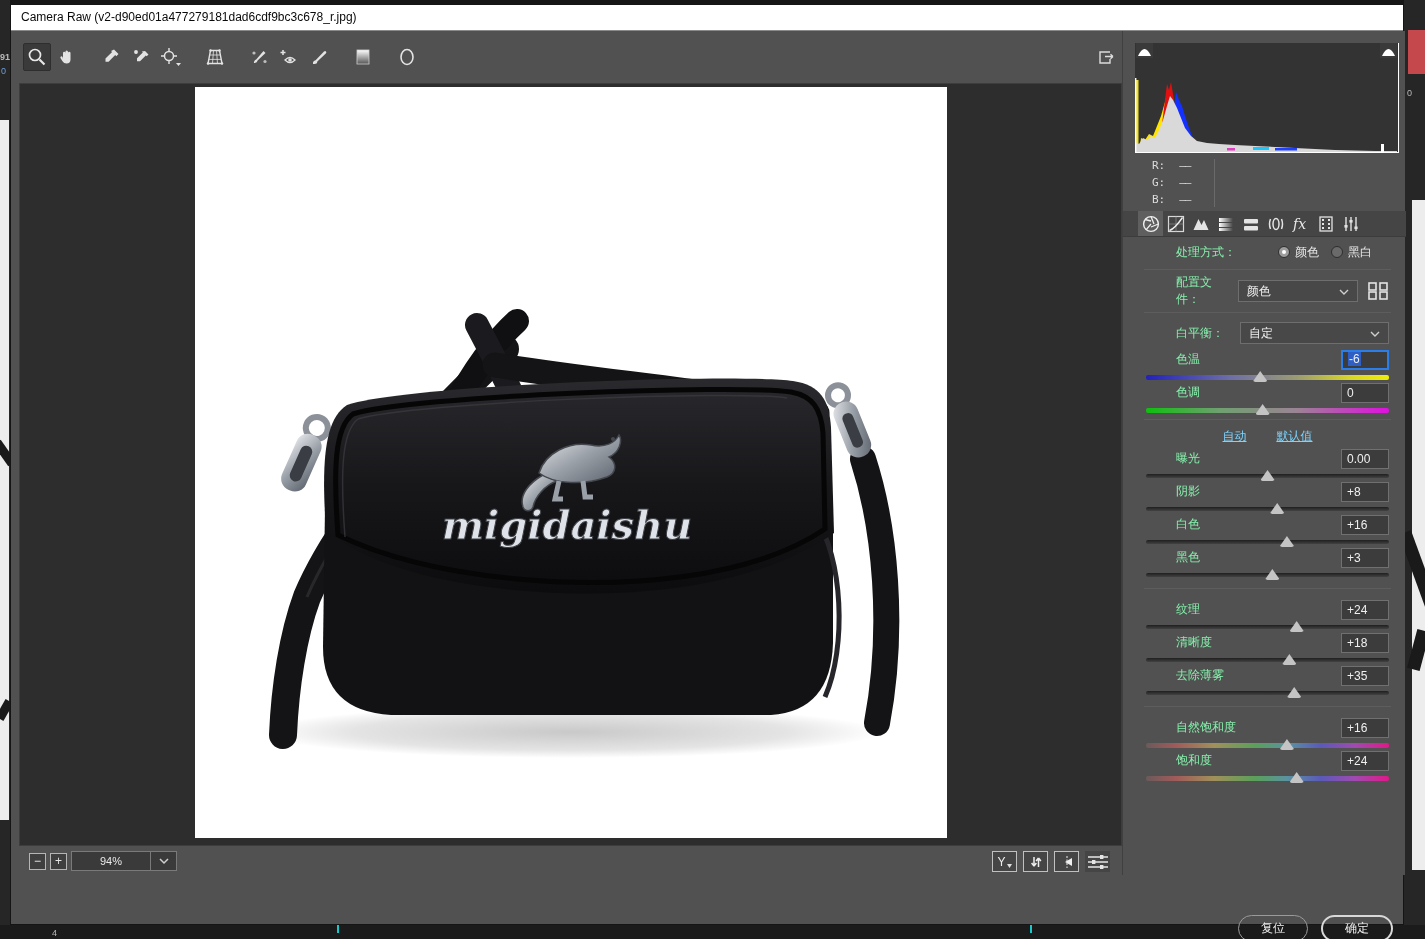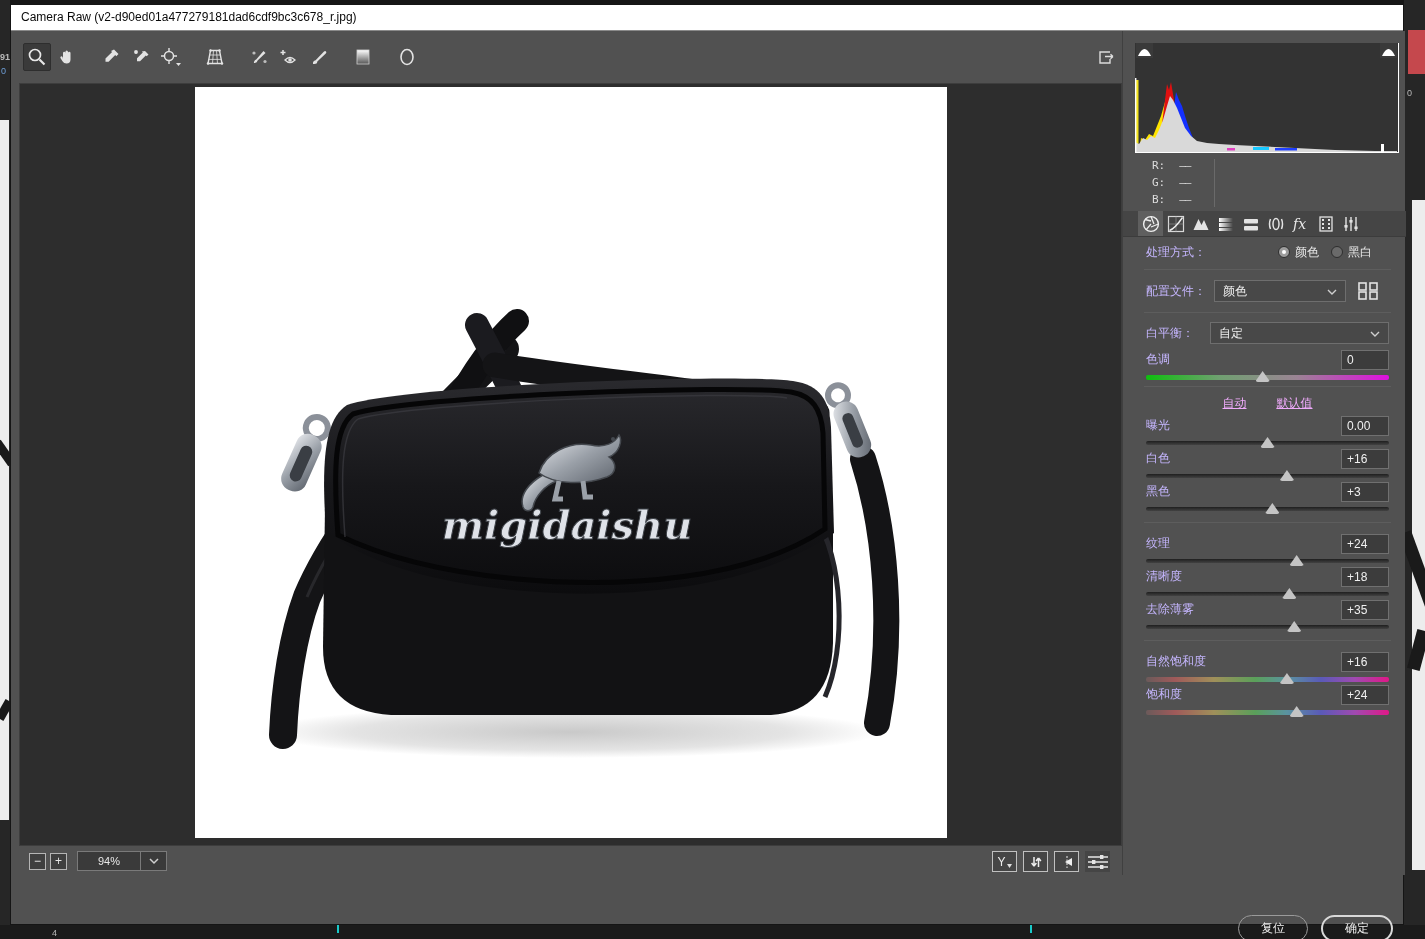--- a/index.html
+++ b/index.html
@@ -31,21 +31,21 @@
   .fullscreen-btn { position:absolute; left:1080px; top:12px; width:28px; height:28px; display:flex; align-items:center; justify-content:center; }
 
   
   .canvas { position:absolute; left:8px; top:52px; width:1103px; height:763px; background:#2d2d2d; border:1px solid #3d3d3d; overflow:hidden; }
   .photo { position:absolute; left:175px; top:3px; width:752px; height:751px; background:#ffffff; }
 
   
   .statusbar { position:absolute; left:8px; top:815px; width:1103px; height:30px; display:flex; align-items:center; }
   .zctl { width:17px; height:17px; border:1px solid #b5b5b5; background:#3f3f3f; color:#e8e8e8; font-size:12px; line-height:15px; text-align:center; margin-left:4px; }
   .zctl:first-child { margin-left:10px; }
-  .zoombox { margin-left:10px; width:64px; height:20px; background:#3a3a3a; border:1px solid #7a7a7a; color:#e8e8e8; font-size:11px; text-align:center; line-height:19px; }
+  .zoombox { margin-left:4px; width:80px; height:20px; background:#3a3a3a; border:1px solid #7a7a7a; color:#e8e8e8; font-size:11px; text-align:center; line-height:19px; }
   .zoomdrop { width:26px; height:20px; background:#3a3a3a; border:1px solid #7a7a7a; border-left:none; display:flex; align-items:center; justify-content:center; }
   .sb-icons { position:absolute; right:12px; top:5px; display:flex; align-items:center; }
   .sbtn { width:25px; height:21px; border:1px solid #c0c0c0; background:#454545; margin-left:6px; display:flex; align-items:center; justify-content:center; color:#eee; font-size:12px; }
   .sbtn.noborder { border:none; }
 
   
   .rightcol { position:absolute; left:1111px; top:0; width:283px; height:844px; background:#515151; border-left:1px solid #404040; }
   .hist { position:absolute; left:12px; top:12px; width:264px; height:110px; background:#333333; border-right:1px solid #fff; border-bottom:1px solid #fff; }
   .clipbox { position:absolute; width:17px; height:15px; top:0; background:#3a3a3a; }
   .clipbox svg { display:block; }
@@ -56,21 +56,21 @@
   .tabs { position:absolute; left:0; top:180px; width:283px; height:26px; background:#454545; display:flex; padding-left:15px; border-bottom:1px solid #3c3c3c; }
   .tab { width:25px; height:25px; display:flex; align-items:center; justify-content:center; }
   .tab.selected { background:#5f5f5f; }
 
   .panel { position:absolute; left:0; top:206px; width:283px; bottom:0; color:#e8e8e8; font-size:12px; }
   .panel-hdr { height:22px; text-align:center; font-size:13px; line-height:20px; position:relative; }
   .hamburger { position:absolute; right:8px; top:5px; width:14px; }
   .hamburger div { height:2px; background:#d5d5d5; margin-bottom:2px; }
   .pcontent { padding:2px 17px 0 23px; }
   .prow { display:flex; align-items:center; height:26px; }
-  .plabel { color:#c4b5fd; }
+  .plabel { color:#86efac;margin-left:30px; }
   .sep { height:1px; background:#444444; border-bottom:1px solid #5d5d5d; margin:4px -2px 4px -2px; }
   .radio-grp { margin-left:auto; display:flex; align-items:center; }
   .radio { width:12px; height:12px; border-radius:50%; border:1px solid #2e2e2e; background:#6a6a6a; margin-right:5px; position:relative; }
   .radio.sel { background:#9d9d9d; }
   .radio.sel::after { content:""; position:absolute; left:3px; top:3px; width:4px; height:4px; border-radius:50%; background:#fff; }
   .radio-lbl { margin-right:12px; }
   .radio-lbl:last-child { margin-right:17px; }
   .dropdown { height:22px; background:#484848; border:1px solid #6e6e6e; display:flex; align-items:center; padding:0 8px; color:#f0f0f0; }
   .dropdown .chev { margin-left:auto; }
   .grid-icon { margin-left:10px; width:24px; height:22px; display:flex; align-items:center; justify-content:center; }
@@ -80,21 +80,21 @@
   .numbox { margin-left:auto; width:48px; height:20px; background:#3c3c3c; border:1px solid #707070; color:#f0f0f0; font-size:12px; line-height:18px; padding-left:5px; }
   .numbox.focused { border:2px solid #2b7de9; line-height:15px; }
   .numbox.focused .selhl { background:#2f5fc4; padding:0 1px; }
   .strack { position:relative; height:11px; margin-top:1px; }
   .track-line { position:absolute; left:0; right:0; top:4px; height:4px; background:linear-gradient(#1f1f1f,#424242); border-radius:2px; }
   .track-line.temp { height:5px; background:linear-gradient(90deg,#2222bb,#6e6ea8 35%,#9b9b72 62%,#d9d925 85%,#eded09); }
   .track-line.tint { height:5px; background:linear-gradient(90deg,#0ebf0e,#6fa070 30%,#9b8494 62%,#df10df); }
   .track-line.rainbow { height:5px; background:linear-gradient(90deg,#6b5a5a,#a05a5a 12%,#a0905a 28%,#5aa05a 45%,#5a93a0 58%,#5a5ab8 72%,#a04ab0 86%,#e01888); }
   .sthumb { position:absolute; top:0; width:14px; height:11px; background:#c4c4c4; clip-path:polygon(50% 0,100% 90%,86% 100%,14% 100%,0 90%); transform:translateX(-50%); }
   .autorow { display:flex; justify-content:center; gap:30px; height:24px; align-items:center; }
-  .linktxt { color:#f0abfc; text-decoration:underline; }
+  .linktxt { color:#7dd3fc; text-decoration:underline; }
 
   
   .footer { position:absolute; left:0; top:870px; width:1394px; height:51px; }
   .pill { position:absolute; top:14px; height:27px; border-radius:14px; color:#f0f0f0; font-size:12px; text-align:center; line-height:25px; background:transparent; }
   .pill.reset { right:97px; width:70px; border:1px solid #9a9a9a; }
   .pill.ok { right:12px; width:72px; border:2px solid #d8d8d8; line-height:23px; }
 
   svg { overflow:visible; }
 </style>
 </head>
@@ -466,20 +466,30 @@
             <div class="prow" style="height:32px">
               <span class="plabel">白平衡：</span>
               <div class="dropdown" style="margin-left:16px;flex:1">
                 <span>自定</span>
                 <span class="chev"><svg width="10" height="6">
                       <path d="M1,1 L5,5 L9,1" stroke="#cfcfcf" stroke-width="1.4" fill="none"></path>
                     </svg></span>
               </div>
             </div>
 
+            <div class="srow">
+              <div class="sline">
+                <span class="plabel">色温</span>
+                <span class="numbox focused"><span class="selhl">-6</span></span>
+              </div>
+              <div class="strack">
+                <div class="track-line temp"></div>
+                <div class="sthumb" style="left: 47%;"></div>
+              </div>
+            </div>
 
             <div class="srow">
               <div class="sline">
                 <span class="plabel">色调</span>
                 <span class="numbox">0</span>
               </div>
               <div class="strack">
                 <div class="track-line tint"></div>
                 <div class="sthumb" style="left: 48%;"></div>
               </div>
@@ -497,20 +507,30 @@
                 <span class="numbox">0.00</span>
               </div>
               <div class="strack">
                 <div class="track-line"></div>
                 <div class="sthumb" style="left: 50%;"></div>
               </div>
             </div>
 
 
 
+            <div class="srow">
+              <div class="sline">
+                <span class="plabel">阴影</span>
+                <span class="numbox">+8</span>
+              </div>
+              <div class="strack">
+                <div class="track-line"></div>
+                <div class="sthumb" style="left: 54%;"></div>
+              </div>
+            </div>
 
             <div class="srow">
               <div class="sline">
                 <span class="plabel">白色</span>
                 <span class="numbox">+16</span>
               </div>
               <div class="strack">
                 <div class="track-line"></div>
                 <div class="sthumb" style="left: 58%;"></div>
               </div>

